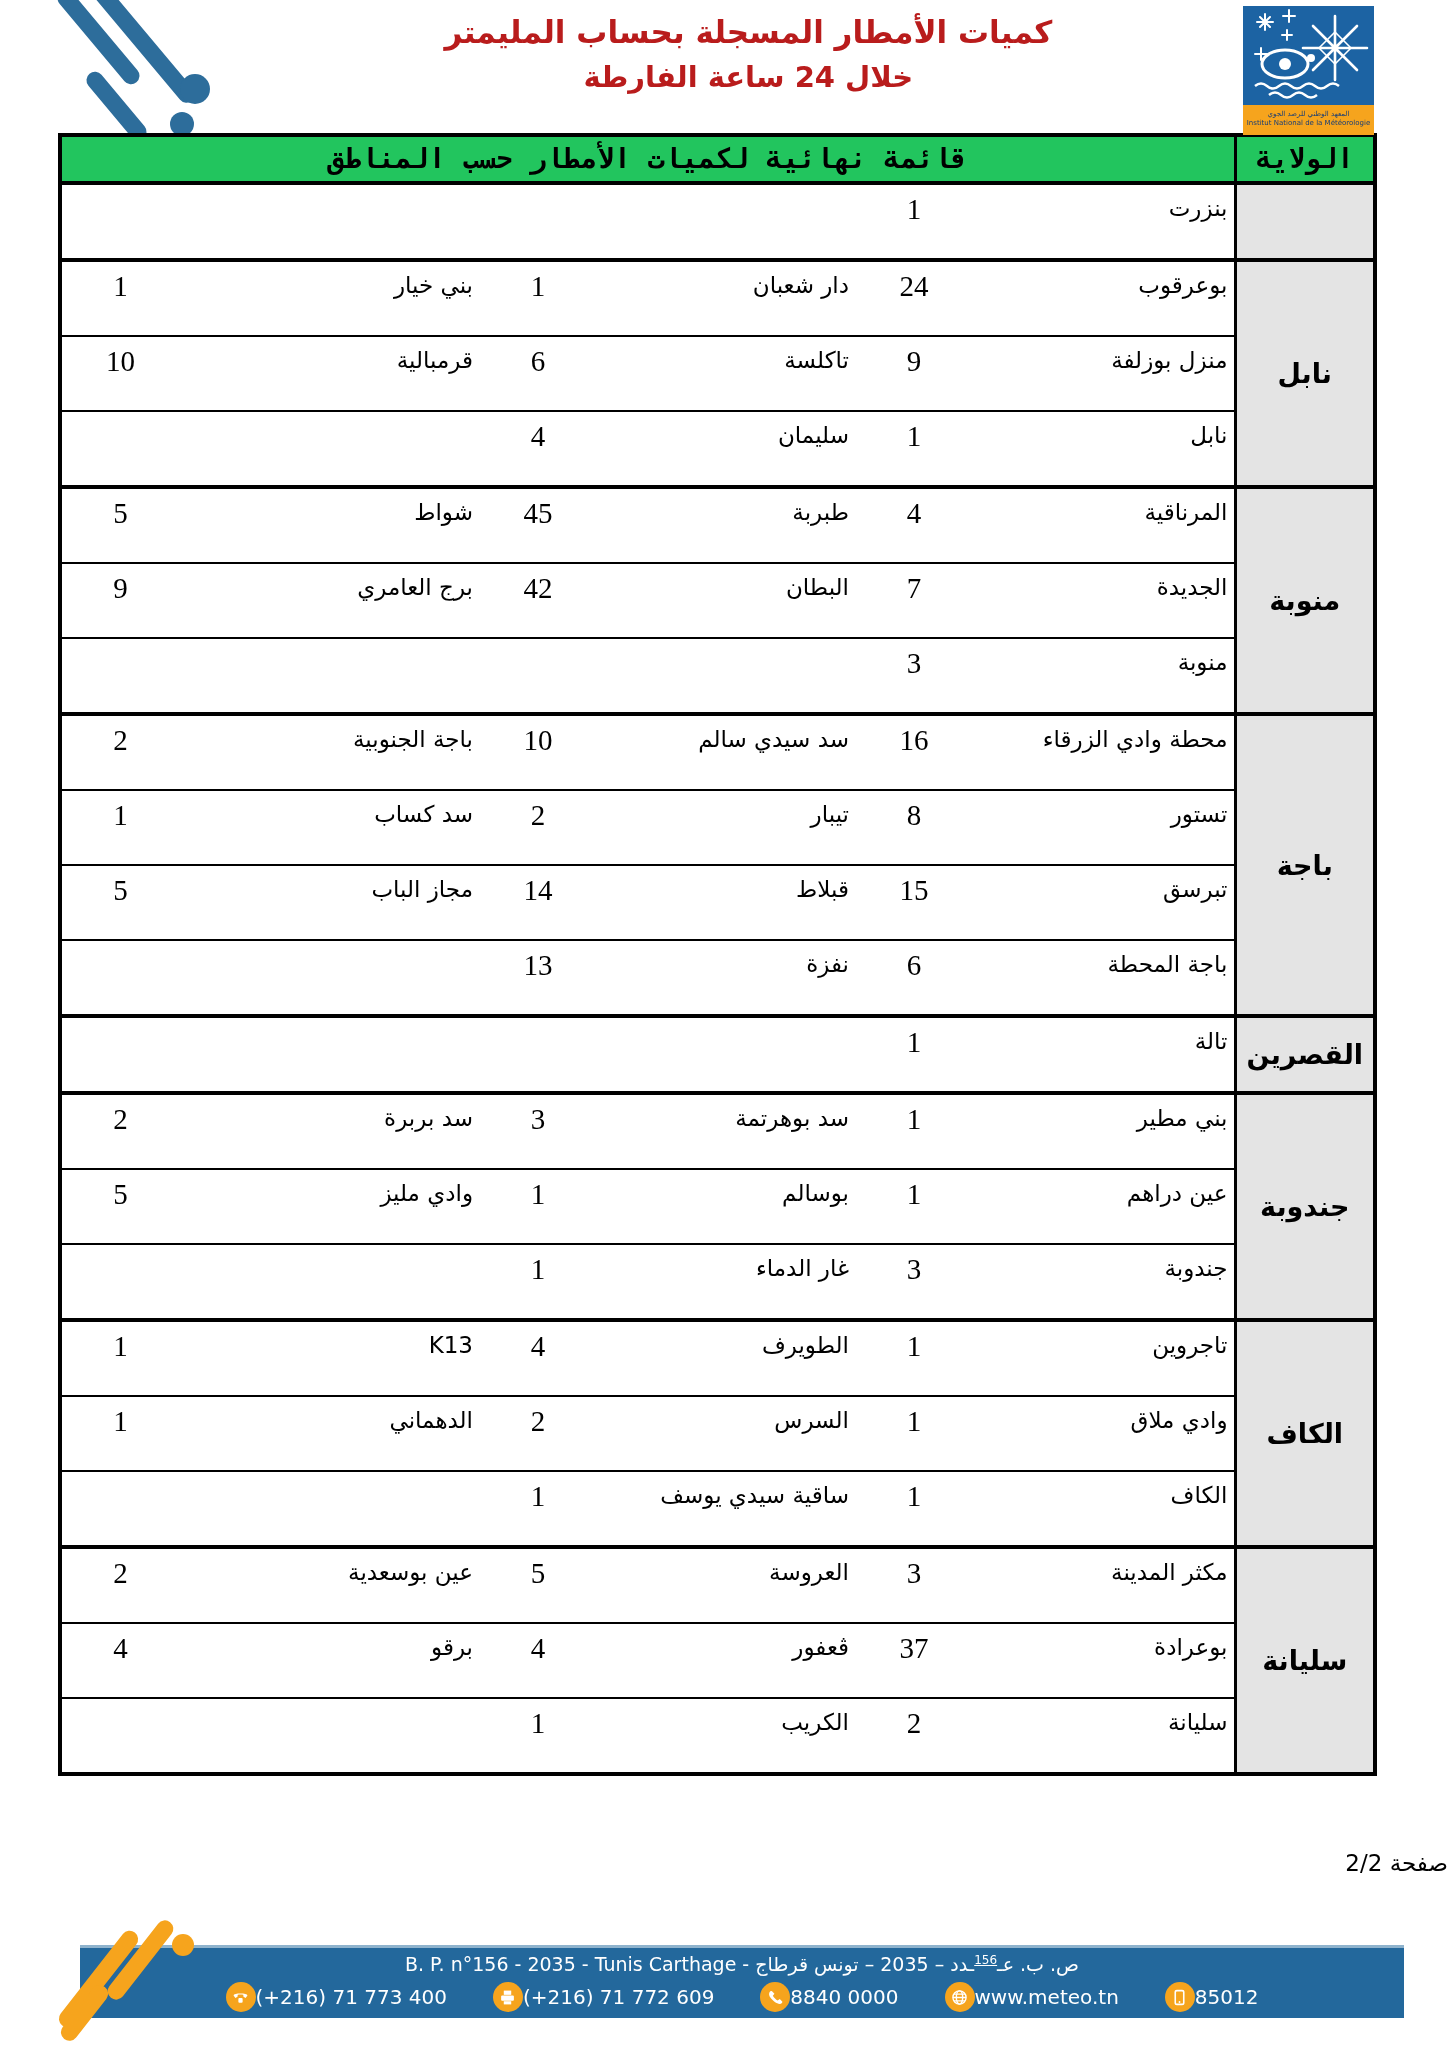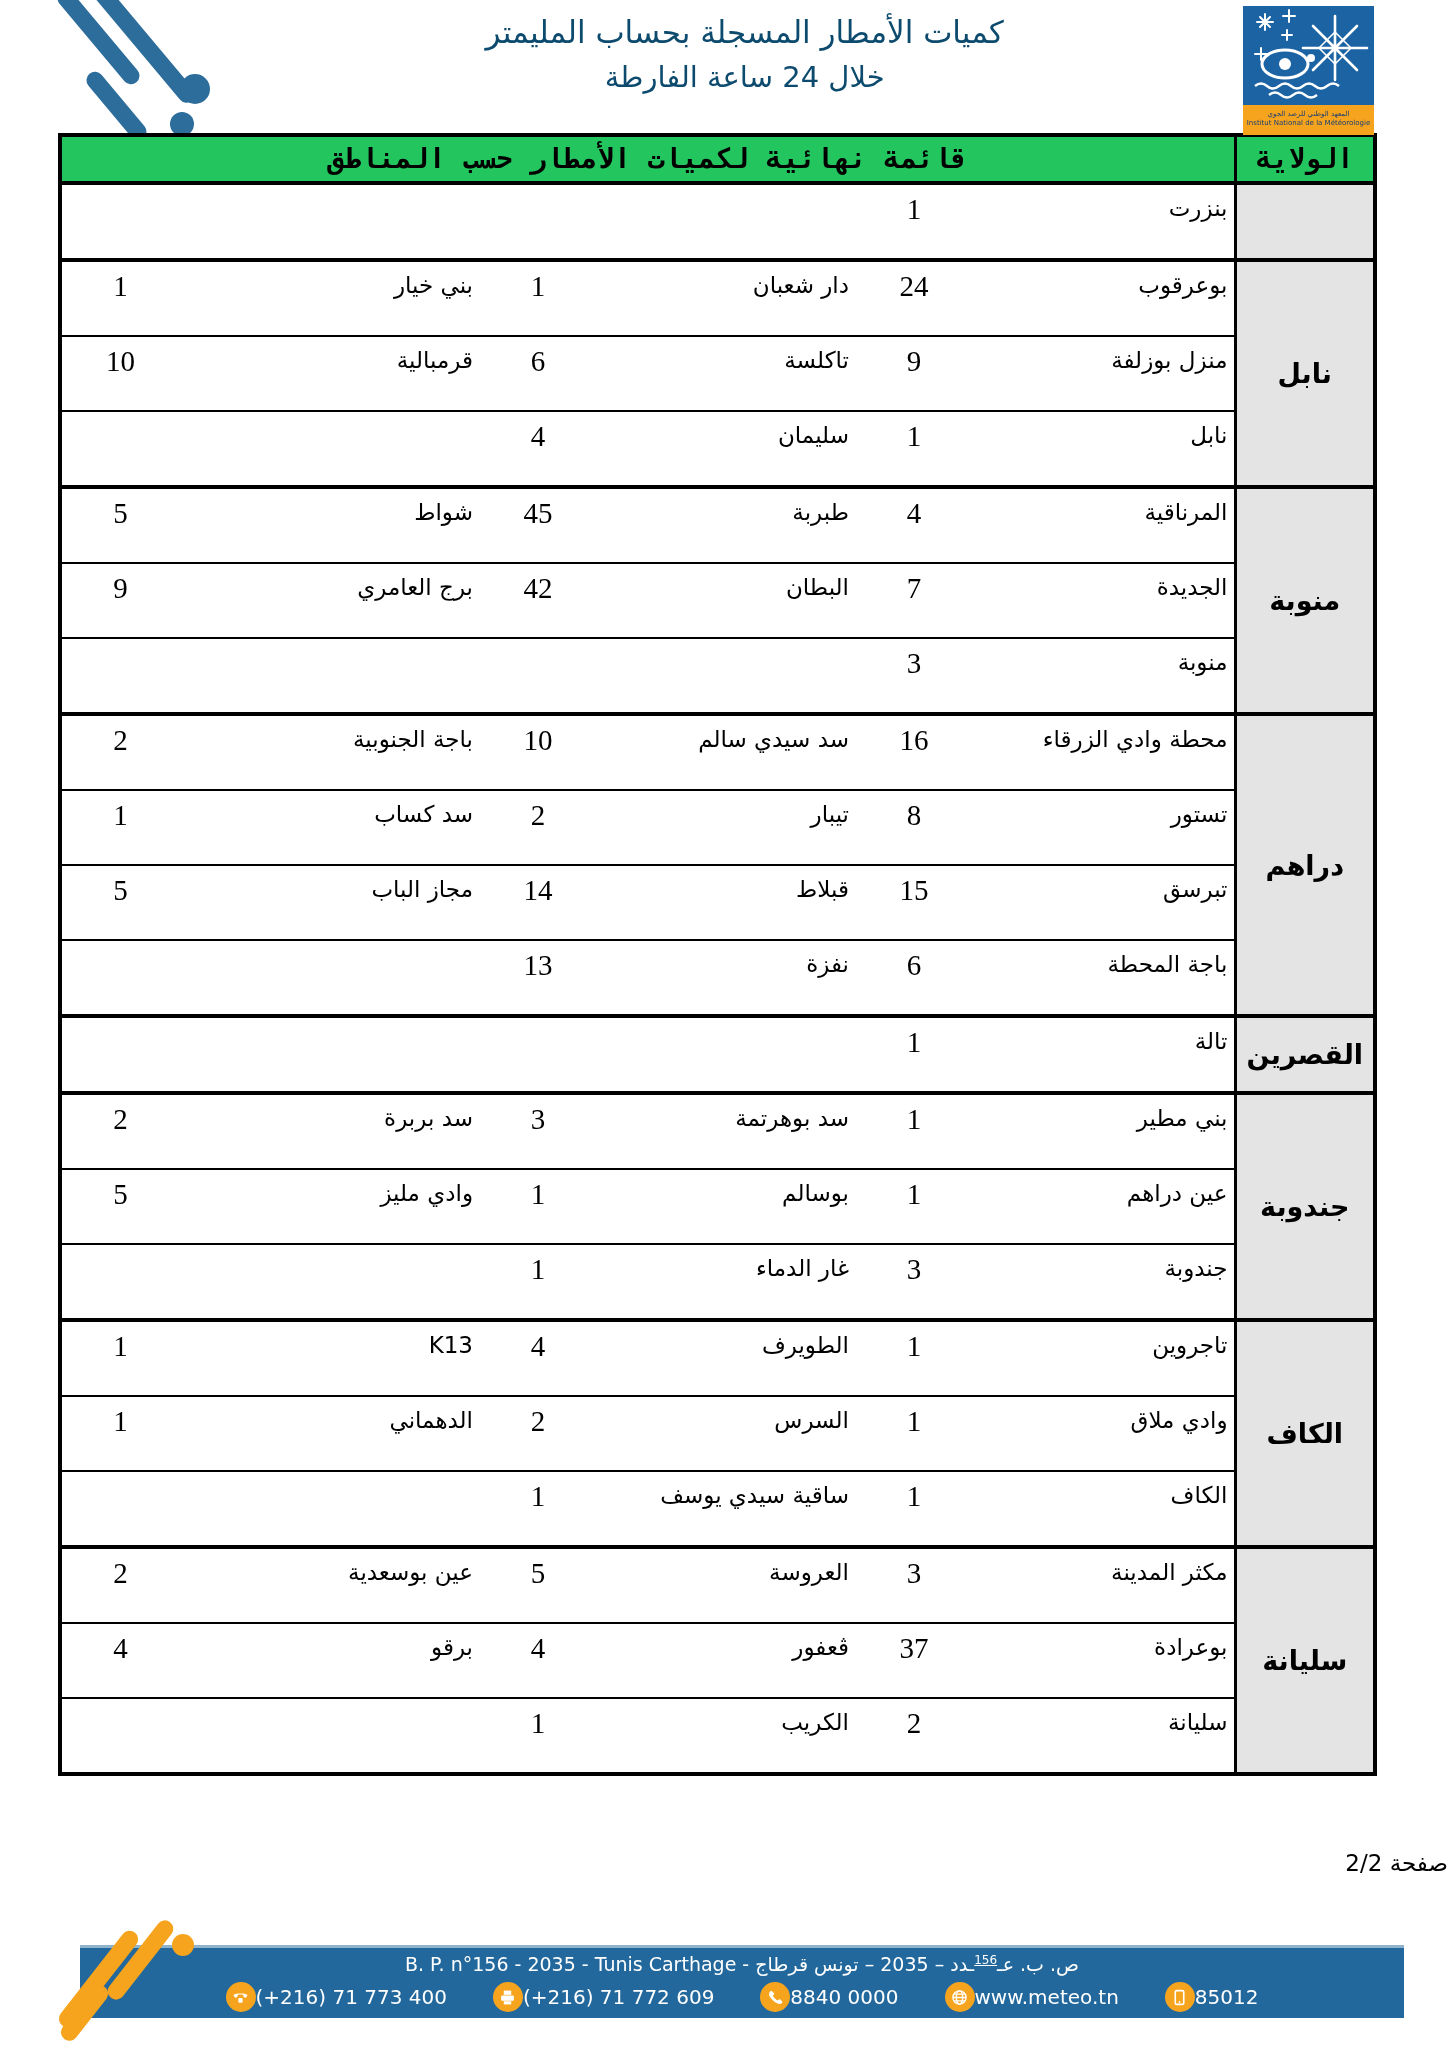--- a/index.html
+++ b/index.html
@@ -7,21 +7,21 @@
         font-family:"DejaVu Sans",sans-serif;}
   
   .hdr-logo{position:absolute;left:52px;top:-14px;width:210px;height:180px;z-index:0;}
   .hdr-logo .stk{position:absolute;background:#2d6d9b;border-radius:9px;width:17px;}
   .hdr-logo .s1{height:118px;left:38px;top:-8px;transform:rotate(-40deg);}
   .hdr-logo .s2{height:148px;left:84px;top:-16px;transform:rotate(-40deg);}
   .hdr-logo .s3{height:84px;left:56px;top:78px;transform:rotate(-40deg);}
   .hdr-logo .dot{position:absolute;width:24px;height:24px;border-radius:50%;background:#2d6d9b;left:118px;top:126px;}
   .hdr-logo .dot2{position:absolute;width:30px;height:30px;border-radius:50%;background:#2d6d9b;left:128px;top:88px;}
   .title{position:absolute;top:14px;left:50%;transform:translateX(-46%);text-align:center;
-         color:#0c4a6e;font-weight:normal;z-index:2;}
+         color:#b91c1c;font-weight:bold;z-index:2;}
   .title .t1{font-size:31px;}
   .title .t2{font-size:29px;margin-top:10px;}
   .inm{position:absolute;top:6px;right:74px;width:131px;z-index:2;}
   .inm .sq{width:131px;height:99px;background:#1c63a3;}
   .inm .band{width:131px;height:30px;background:#f6a41d;color:#163d77;text-align:center;
              font-size:7px;line-height:9px;overflow:hidden;white-space:nowrap;padding-top:5px;box-sizing:border-box;}
   
   .tbl-wrap{position:absolute;top:133px;left:62px;right:71px;z-index:1;}
   table.rain{border-collapse:collapse;width:100%;table-layout:fixed;direction:rtl;background:#fff;
              border:4px solid #000;}
@@ -176,21 +176,21 @@
           </tr>
           <tr>
             <td class="name">منوبة</td>
             <td class="val">3</td>
             <td class="name"></td>
             <td class="val"></td>
             <td class="name"></td>
             <td class="val"></td>
           </tr>
           <tr class="gstart">
-            <td class="gov" rowspan="4">دراهم</td>
+            <td class="gov" rowspan="4">باجة</td>
             <td class="name">محطة وادي الزرقاء</td>
             <td class="val">16</td>
             <td class="name">سد سيدي سالم</td>
             <td class="val">10</td>
             <td class="name">باجة الجنوبية</td>
             <td class="val">2</td>
           </tr>
           <tr>
             <td class="name">تستور</td>
             <td class="val">8</td>

